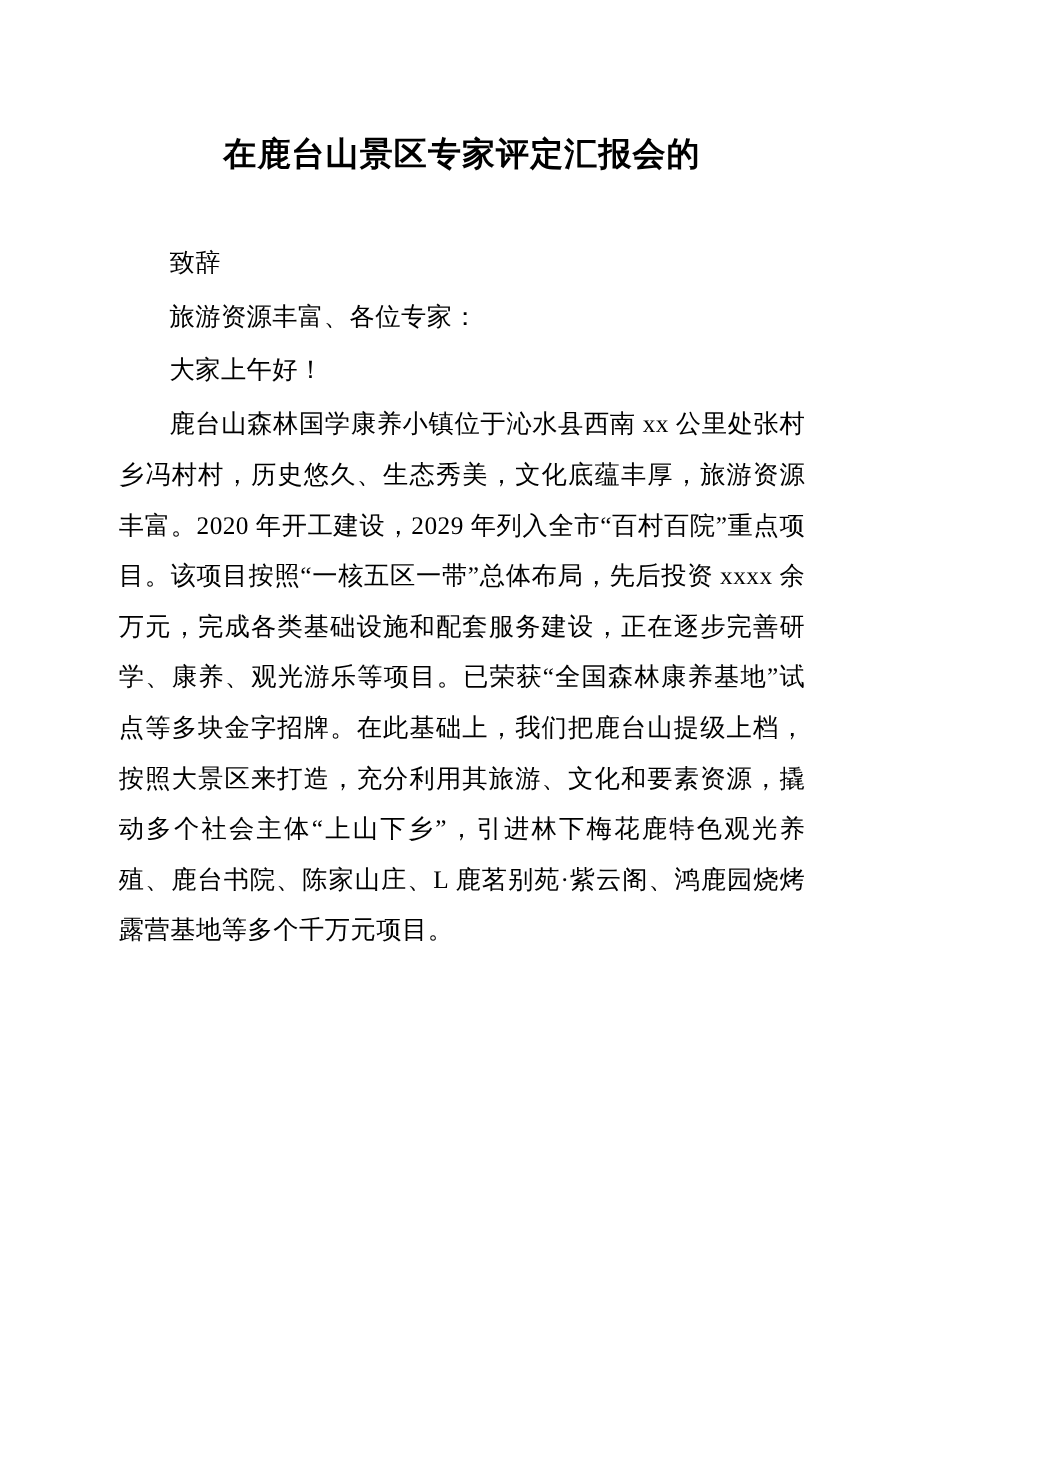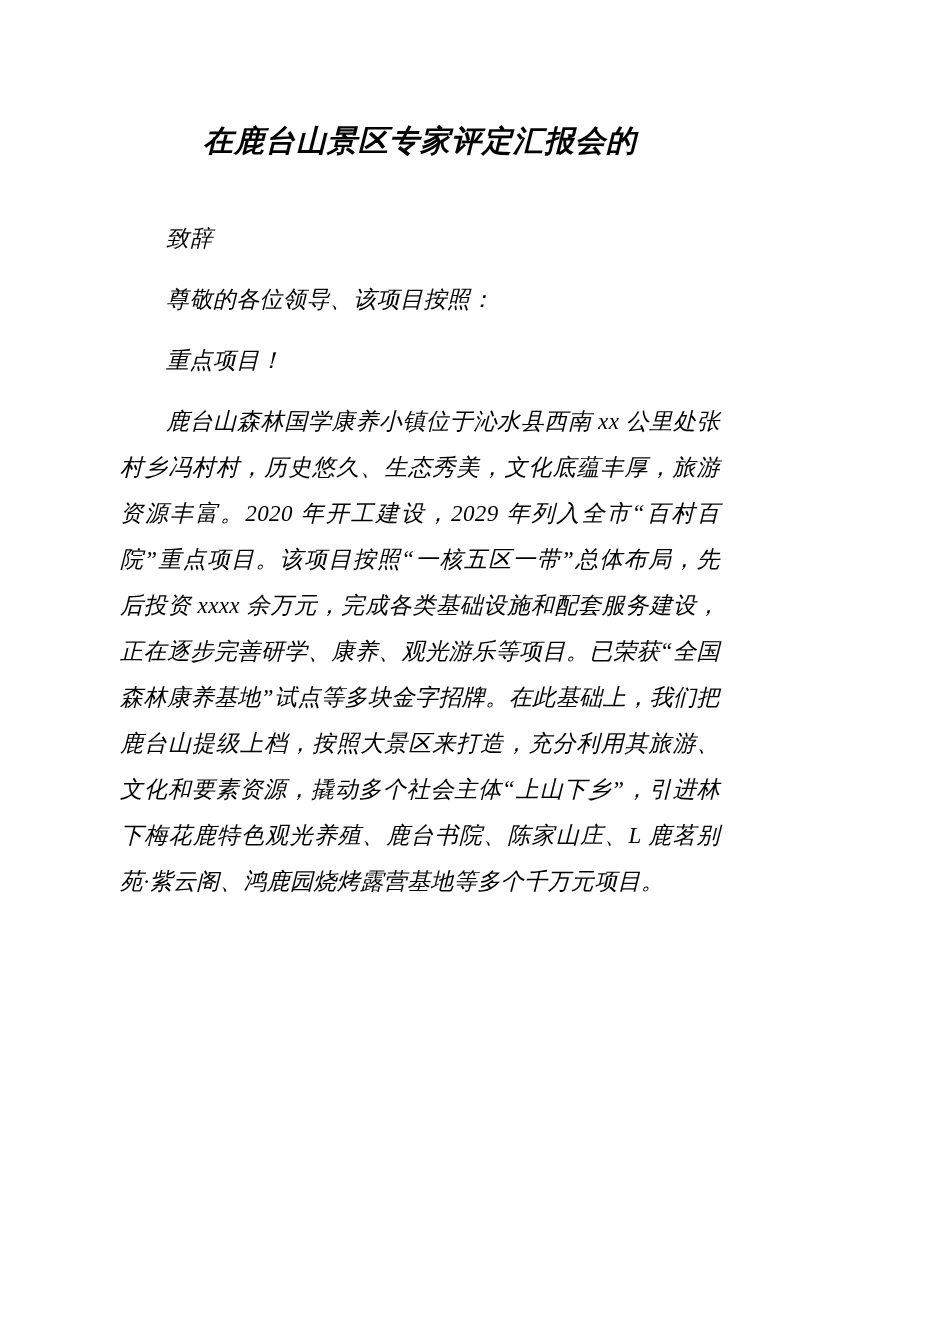--- a/index.html
+++ b/index.html
@@ -14,56 +14,55 @@
     color: #000000;
     -webkit-font-smoothing: antialiased;
   }
   .page {
     position: relative;
     width: 840px;
     height: 1344px;
     box-sizing: border-box;
     padding: 120px 105px 60px 105px;
     background: #ffffff;
-    font-style: italic;
   }
   .doc-title {
     font-family: "Liberation Serif", "DejaVu Serif", serif;
     font-weight: bold;
     font-size: 30px;
     line-height: 1.4;
     text-align: center;
     letter-spacing: 1px;
     margin: 0 0 54px 0;
   }
   .body-text {
     font-size: 23px;
     line-height: 46px;
     text-align: justify;
     text-justify: inter-ideograph;
     letter-spacing: 0.4px;
   }
   .para {
-    margin: 15px;
+    margin: 3px;
     text-indent: 2em;
   }
   .para + .para {
     margin-top: 0;
   }
   .short {
     text-indent: 2em;
   }
 </style>
 </head>
 <body>
 
 <div class="page">
 
   <h1 class="doc-title">在鹿台山景区专家评定汇报会的</h1>
 
   <div class="body-text">
     <p class="para short">致辞</p>
-    <p class="para short">尊敬的各位领导、该项目按照：</p>
-    <p class="para short">重点项目！</p>
+    <p class="para short">旅游资源丰富、各位专家：</p>
+    <p class="para short">大家上午好！</p>
     <p class="para">鹿台山森林国学康养小镇位于沁水县西南 xx 公里处张村乡冯村村，历史悠久、生态秀美，文化底蕴丰厚，旅游资源丰富。2020 年开工建设，2029 年列入全市“百村百院”重点项目。该项目按照“一核五区一带”总体布局，先后投资 xxxx 余万元，完成各类基础设施和配套服务建设，正在逐步完善研学、康养、观光游乐等项目。已荣获“全国森林康养基地”试点等多块金字招牌。在此基础上，我们把鹿台山提级上档，按照大景区来打造，充分利用其旅游、文化和要素资源，撬动多个社会主体“上山下乡”，引进林下梅花鹿特色观光养殖、鹿台书院、陈家山庄、L 鹿茗别苑·紫云阁、鸿鹿园烧烤露营基地等多个千万元项目。</p>
   </div>
 
 </div>
 
 </body></html>

